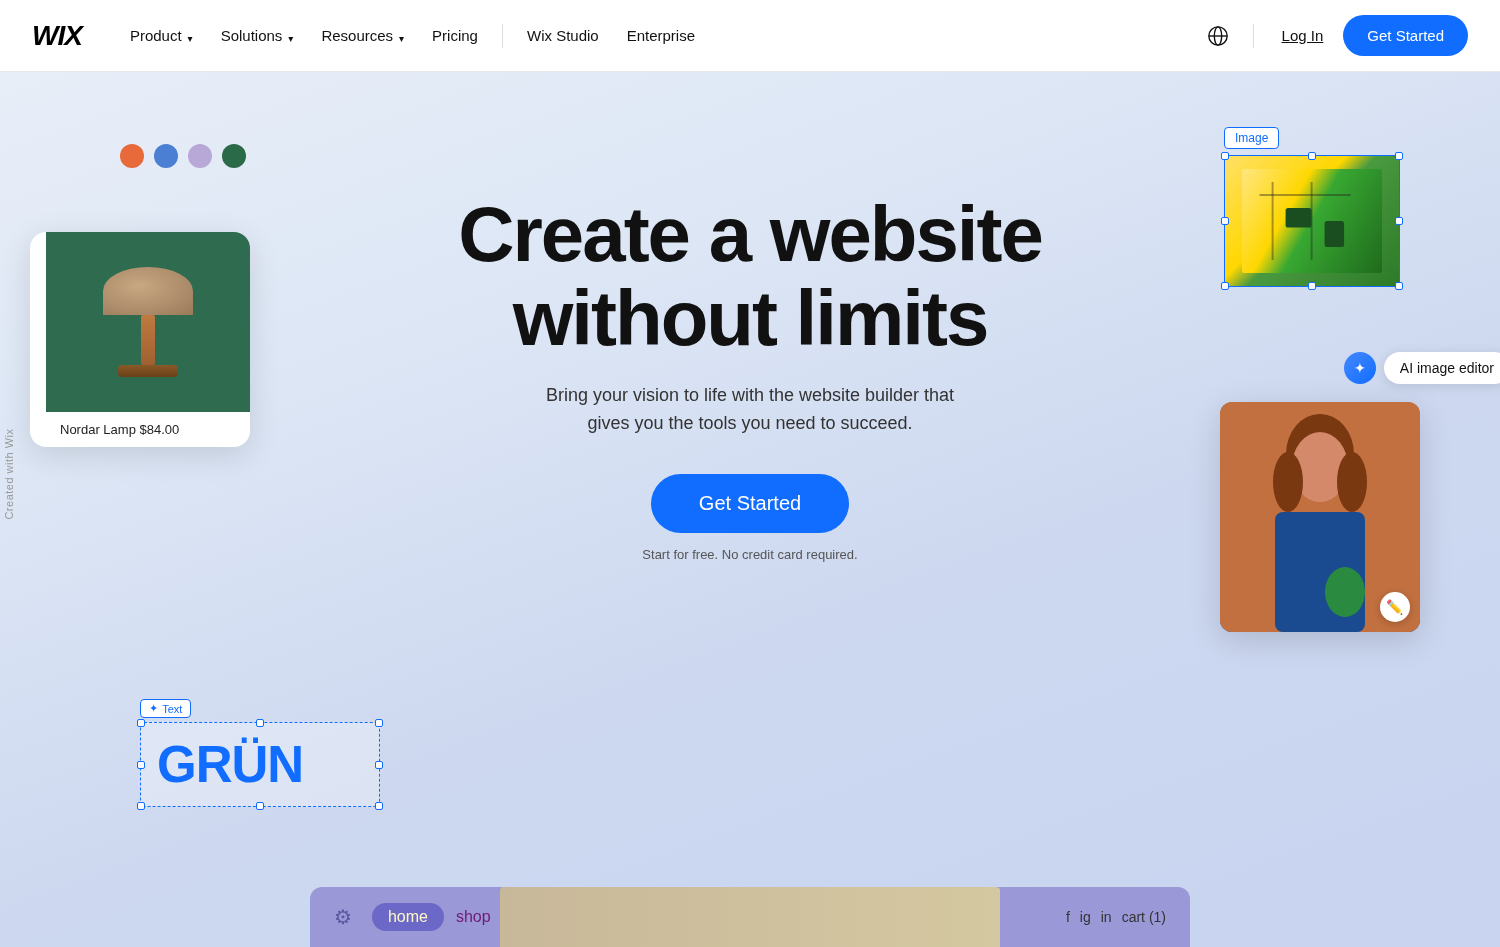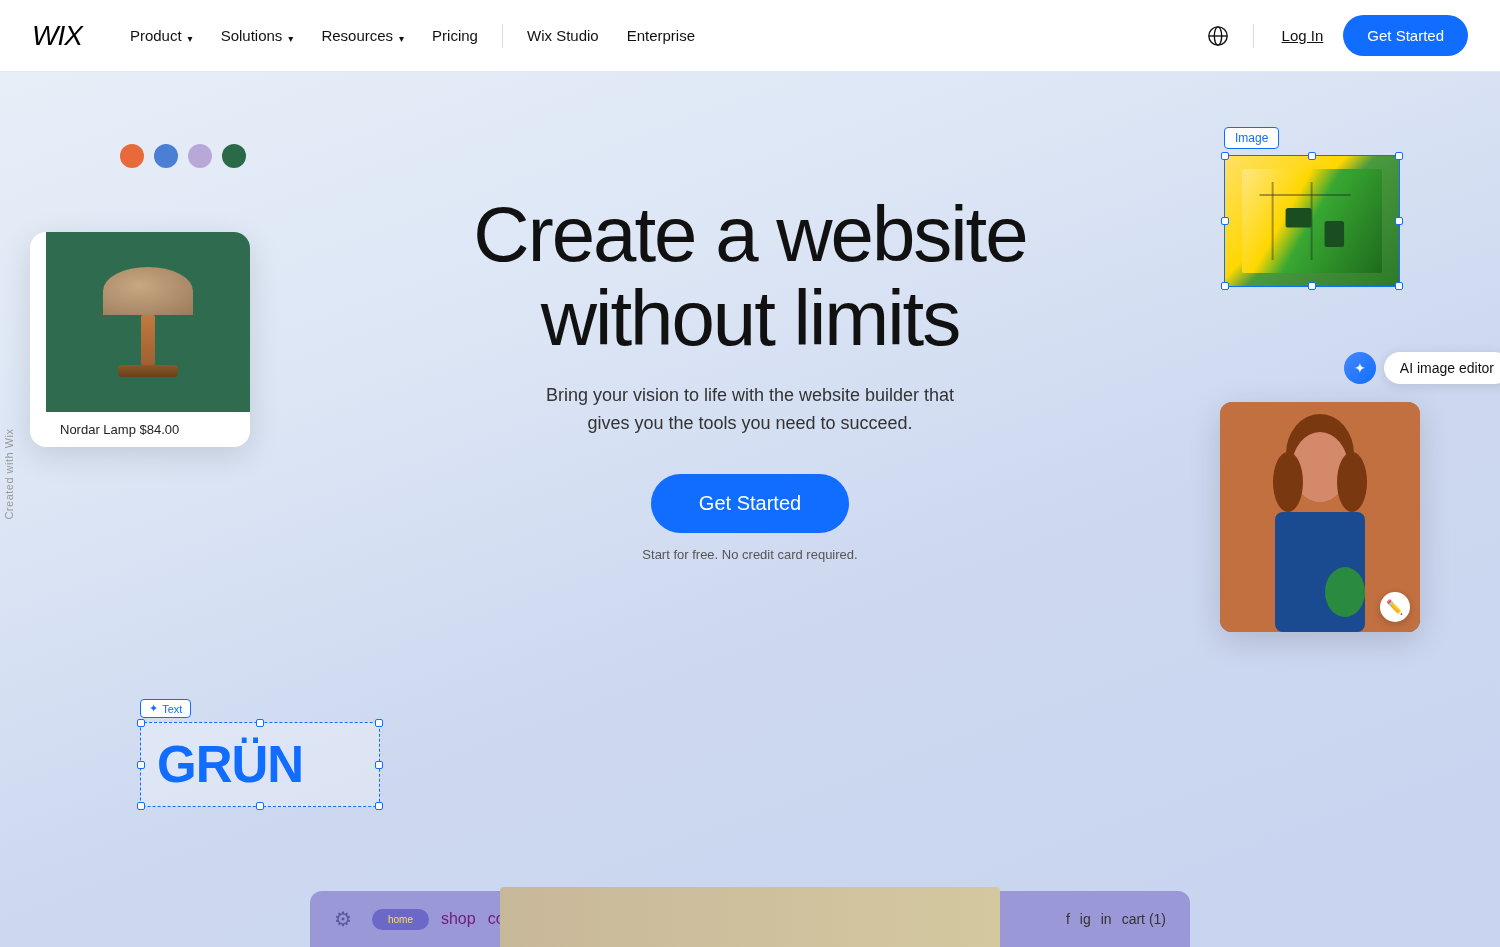--- a/index.html
+++ b/index.html
@@ -5,21 +5,21 @@
     * { margin: 0; padding: 0; box-sizing: border-box; }
     body { font-family: 'Helvetica Neue', Arial, sans-serif; background: #fff; overflow-x: hidden; }
 
     
     nav {
       display: flex; align-items: center; height: 72px;
       padding: 0 32px; border-bottom: 1px solid #e8e8e8;
       background: #fff; position: relative; z-index: 10;
     }
     .nav-logo {
-      font-size: 28px; font-weight: 400; letter-spacing: -1px;
+      font-size: 28px; font-weight: 700; letter-spacing: -1px;
       margin-right: 36px; color: #000; font-style: italic;
     }
     .nav-links { display: flex; align-items: center; gap: 4px; flex: 1; }
     .nav-link {
       display: flex; align-items: flex-end; gap: 4px;
       padding: 8px 12px; font-size: 15px; color: #111;
       cursor: pointer; border-radius: 6px; white-space: nowrap;
     }
     .nav-divider { width: 1px; height: 24px; background: #ddd; margin: 0 8px; }
     .nav-right { display: flex; align-items: center; gap: 16px; }
@@ -83,21 +83,21 @@
     .lamp-label {
       padding: 10px 14px; font-size: 13px; color: #222; font-weight: 500;
     }
 
     
     .hero-center {
       display: flex; flex-direction: column; align-items: center;
       margin-top: 120px; text-align: center; z-index: 2; position: relative;
     }
     .hero-title {
-      font-size: 78px; font-weight: 400; line-height: 1.08;
+      font-size: 78px; font-weight: 700; line-height: 1.08;
       color: #111; max-width: 780px; letter-spacing: -2px;
     }
     .hero-subtitle {
       font-size: 18px; color: #333; margin-top: 22px;
       max-width: 440px; line-height: 1.55;
     }
     .hero-cta {
       margin-top: 36px;
       background: #116DFF; color: #fff; border: none;
       border-radius: 50px; padding: 18px 48px;
@@ -207,22 +207,22 @@
 
     
     .website-preview-bar {
       position: absolute; bottom: 0; left: 50%; transform: translateX(-50%);
       width: 880px; background: #9b98d8; border-radius: 12px 12px 0 0;
       padding: 16px 24px; display: flex; align-items: center; gap: 20px;
     }
     .preview-gear { font-size: 20px; color: #5a58a0; }
     .preview-nav { display: flex; align-items: center; gap: 12px; flex: 1; }
     .preview-nav-active {
-      background: #6b68c8; color: #fde047; border-radius: 20px;
-      padding: 5px 16px; font-size: 10px;
+      background: #6b68c8; color: #fef9c3; border-radius: 20px;
+      padding: 5px 16px; font-size: 16px;
     }
     .preview-nav-item { font-size: 16px; color: #701a75; }
     .preview-right { display: flex; align-items: center; gap: 10px; }
     .preview-social { font-size: 14px; color: #333; }
     .preview-cart { font-size: 14px; color: #333; }
 
     .side-label-wrap {
       position: fixed; left: 0; top: 0; bottom: 0;
       width: 18px; display: flex; align-items: center; justify-content: center;
       z-index: 100;

